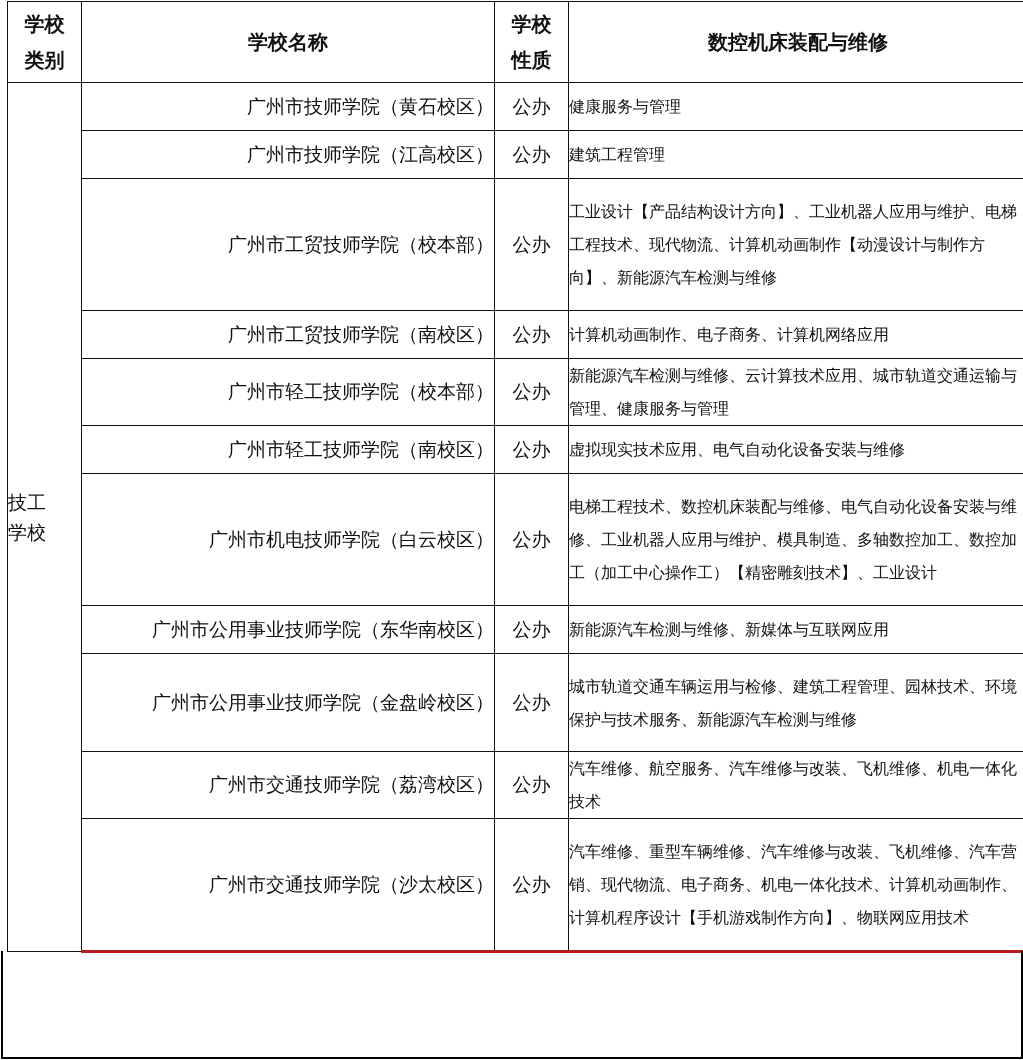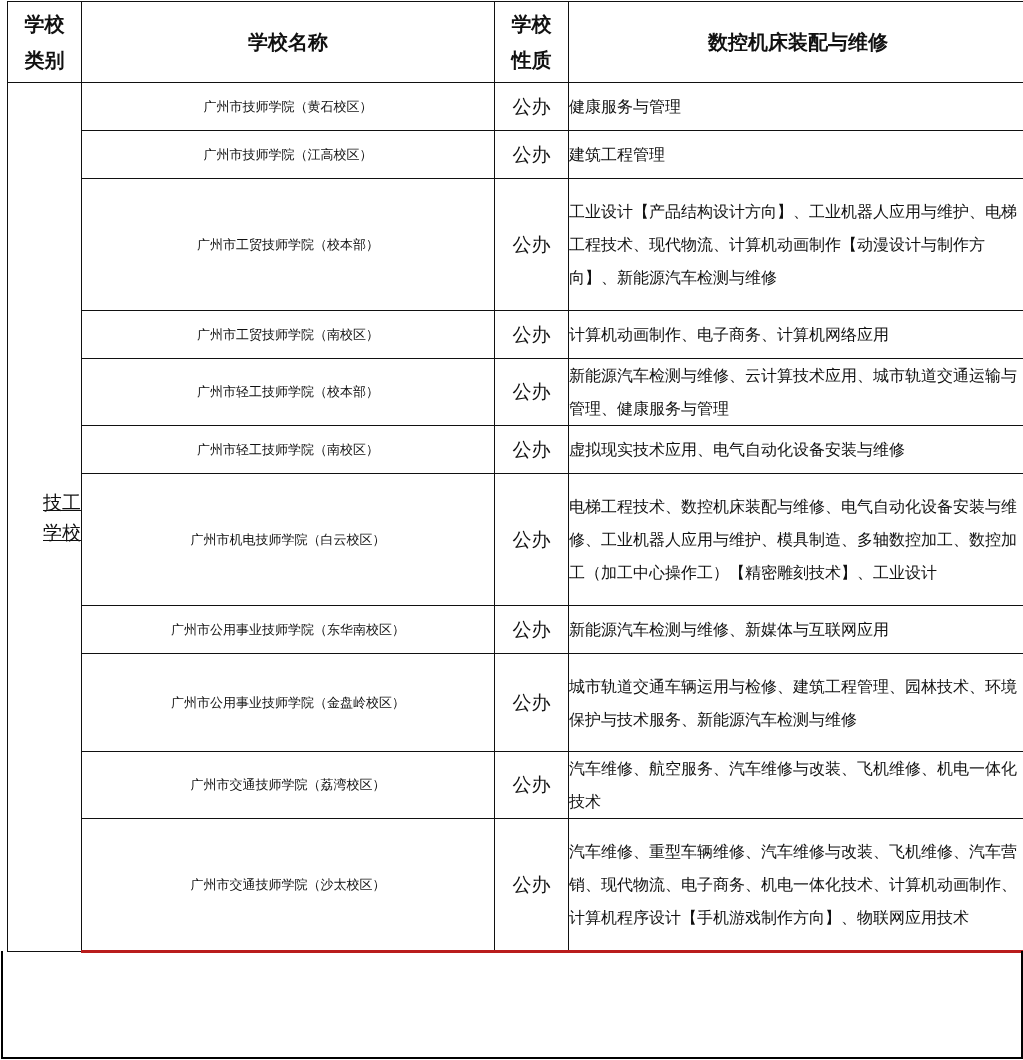--- a/index.html
+++ b/index.html
@@ -5,24 +5,24 @@
   html, body { margin:0; padding:0; background:#ffffff; }
   body { width:1023px; height:1060px; position:relative; overflow:hidden;
          font-family:"DejaVu Sans","Liberation Sans",sans-serif; color:#111; }
   table.grid { position:absolute; left:7px; top:1px; border-collapse:collapse;
                table-layout:fixed; width:1020px;padding-left:22px; }
   table.grid td, table.grid th { border:1.5px solid #111; padding:0; }
   th { font-weight:bold; font-size:20px; text-align:center; vertical-align:middle; }
   th.stack { line-height:36px; }
   thead tr { height:81px; }
   thead th { border-bottom:3px solid #000; }
-  td.name { text-align:center; font-size:13px; vertical-align:middle; }
+  td.name { text-align:right; font-size:19px; vertical-align:middle; }
   td.nature { text-align:center; font-size:19px; vertical-align:middle;margin-left:6px; }
   td.major { font-size:16px; line-height:33px; padding:0 6px 0 5px; vertical-align:middle; text-align:left;margin-left:44px; }
-  td.cat { text-align:right; vertical-align:middle; font-size:19px; line-height:30px;text-decoration:underline; }
+  td.cat { text-align:left; vertical-align:middle; font-size:19px; line-height:30px; }
   tr.last td { border-bottom:3px solid #b91c1c; }
   .empty-row { position:absolute; left:1px; top:951px; width:1018px; height:106px;
                border:2px solid #000; border-top:none; }
 </style>
 </head>
 <body>
 
 <table class="grid">
   <colgroup>
     <col style="width:74px">

